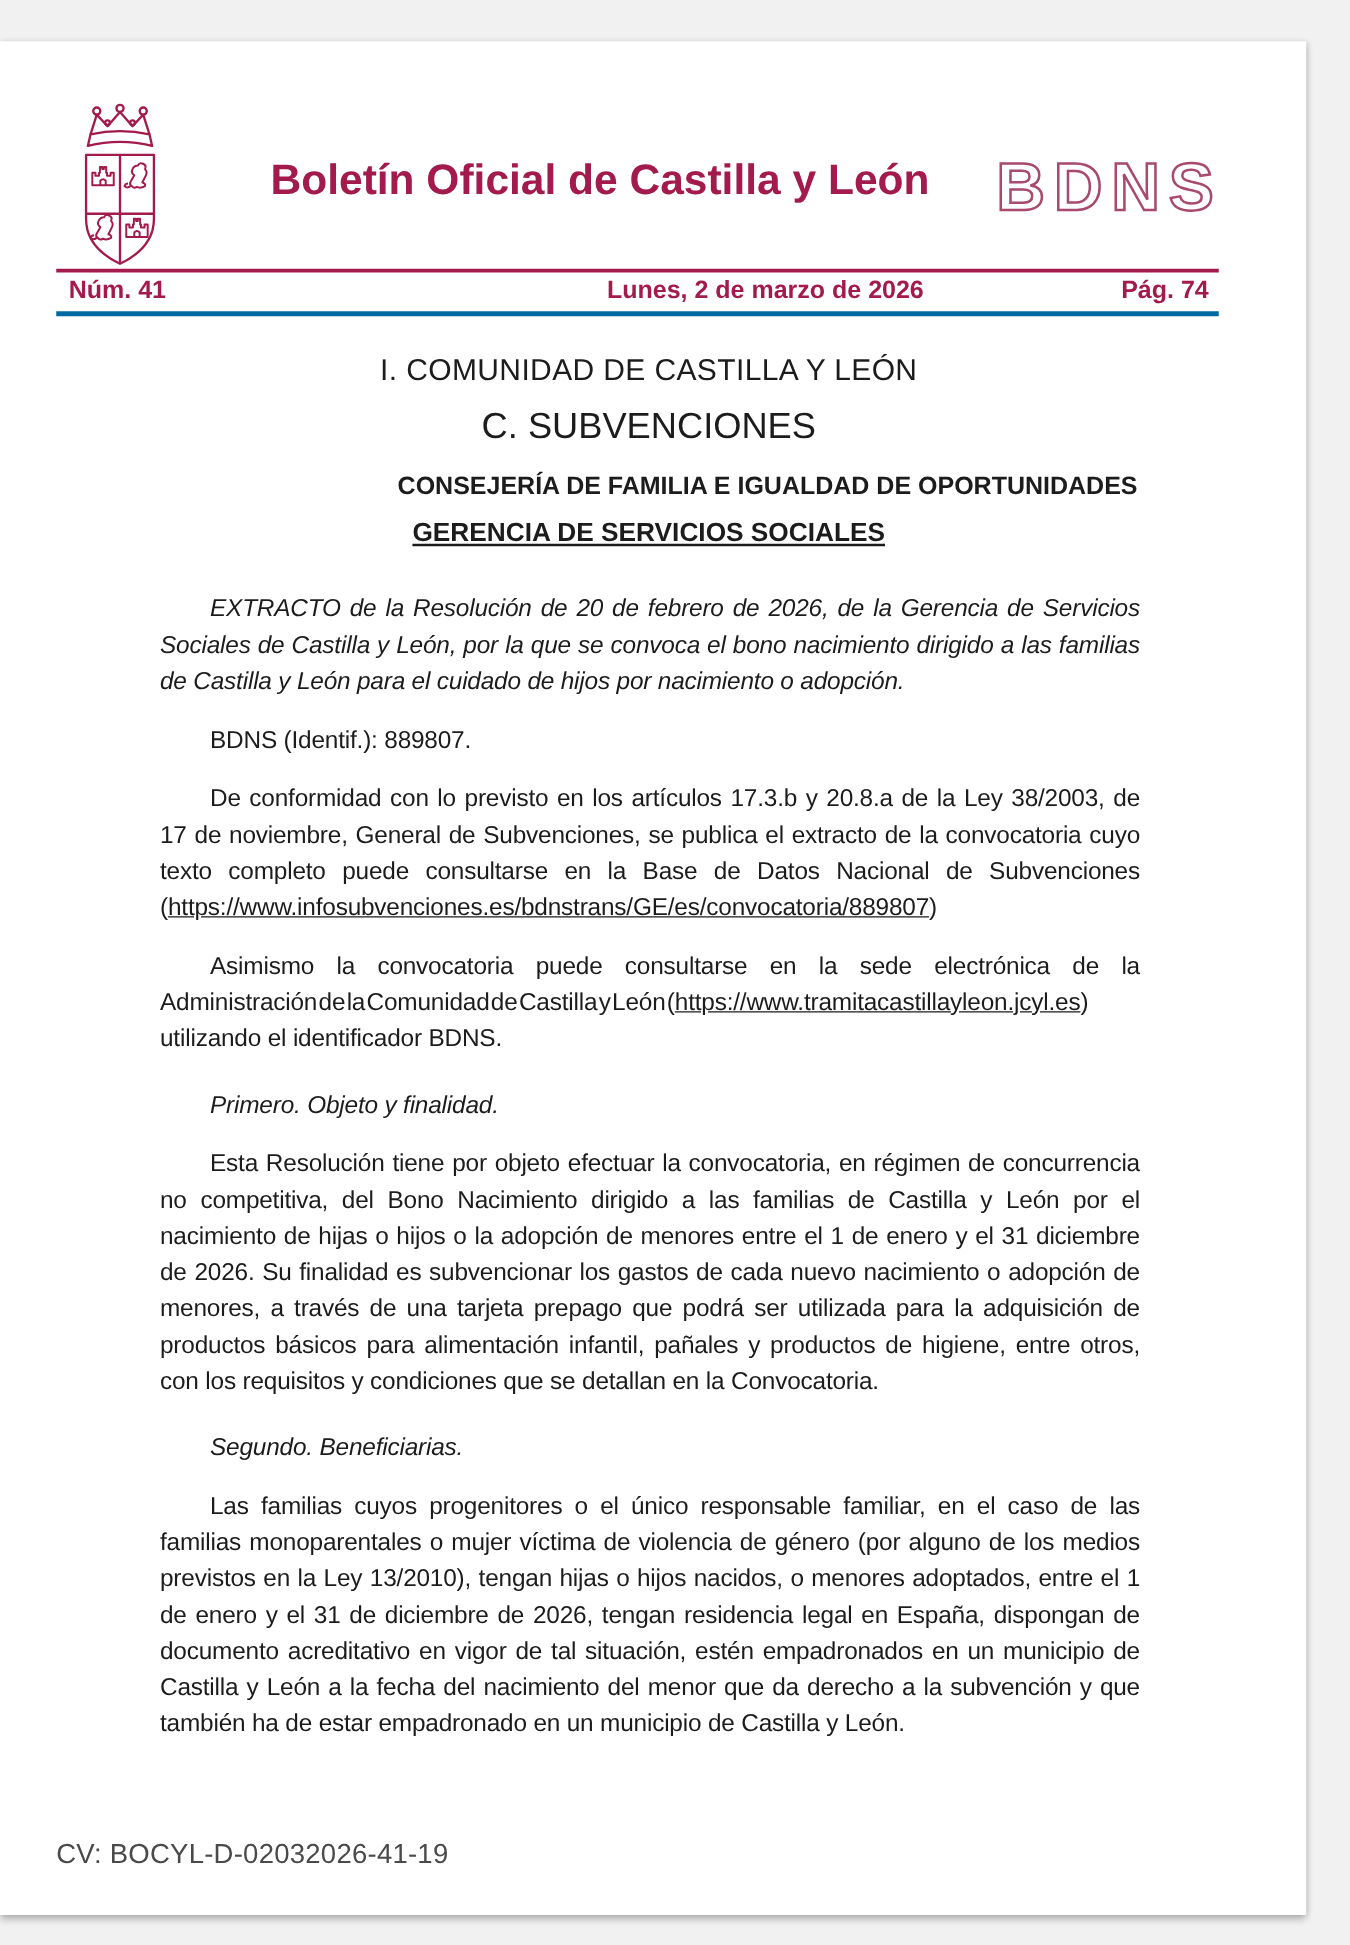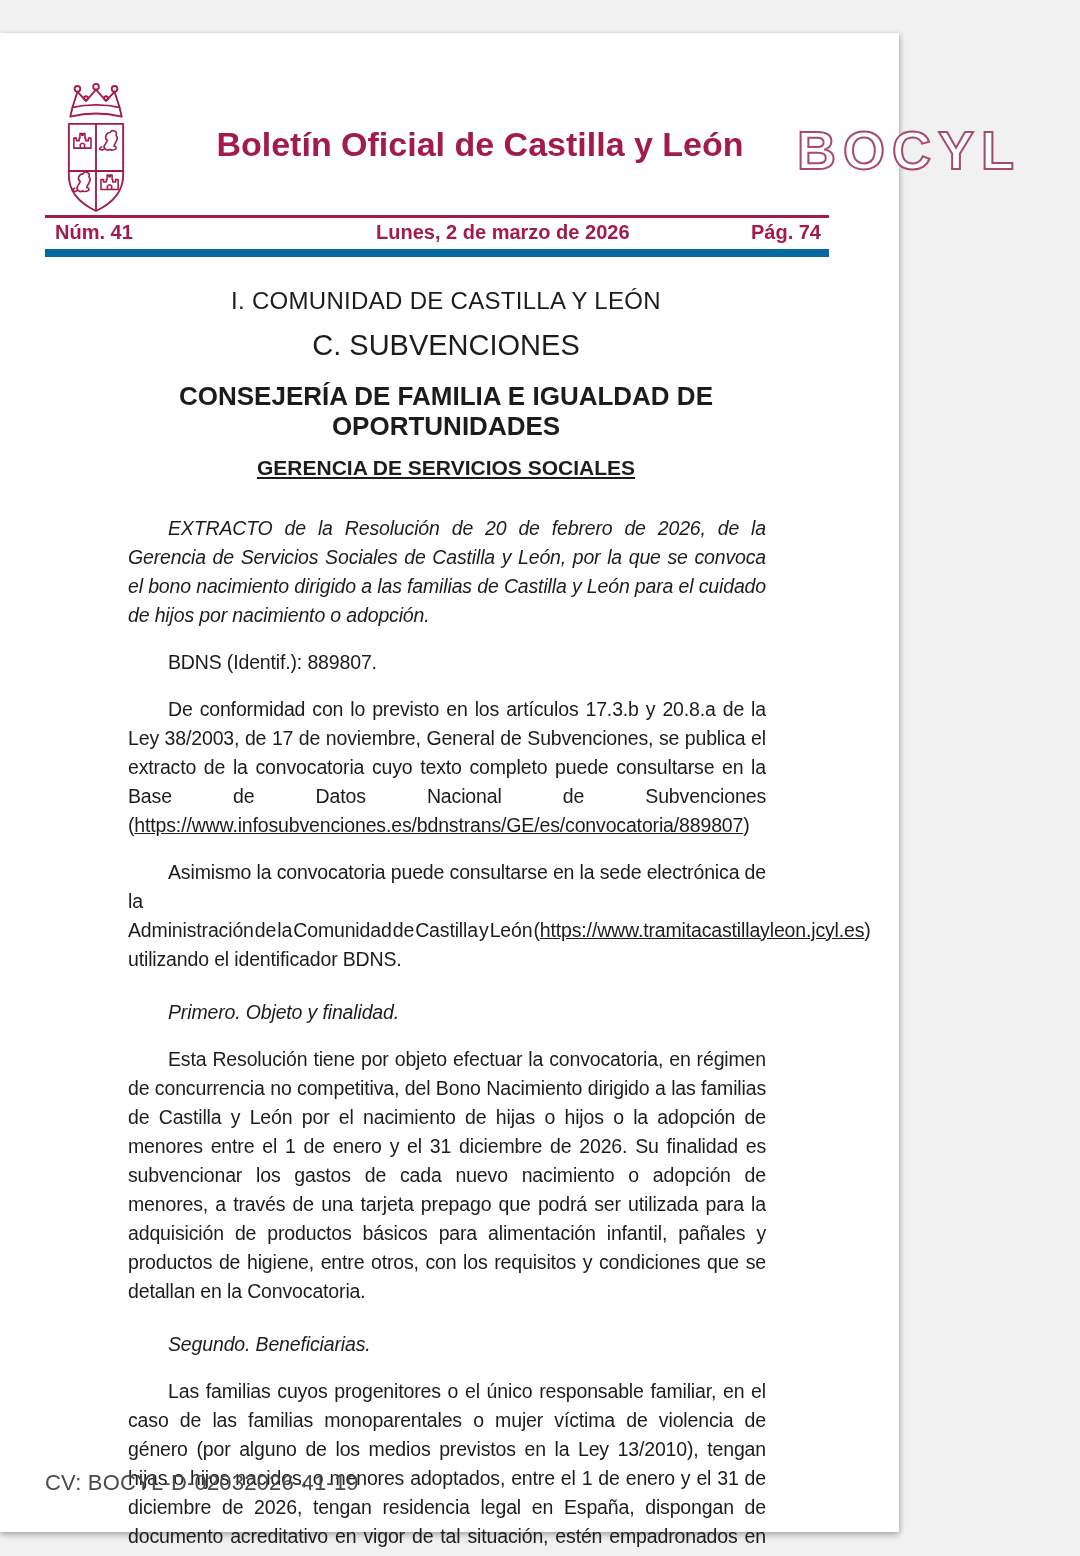--- a/index.html
+++ b/index.html
@@ -8,21 +8,21 @@
     width: 1080px;
     height: 1556px;
     background: #f1f1f2;
     overflow: hidden;
     font-family: "Liberation Sans", sans-serif;
   }
   .page {
     position: absolute;
     top: 33px;
     left: 0;
-    width: 899px;
+    width: 1045px;
     height: 1499px;
     background: #ffffff;
     box-shadow: 0 3px 6px rgba(0,0,0,0.28), 2px 0 4px rgba(0,0,0,0.08);
   }
   
   .masthead {
     position: relative;
     height: 182px;
   }
   .coat {
@@ -49,37 +49,37 @@
     font-weight: 700;
     letter-spacing: 7px;
     color: #c9708f;
     -webkit-text-fill-color: #ffffff;
     -webkit-text-stroke: 2px #a84a6d;
   }
   
   .meta-bar {
     margin: 0 70px 0 45px;
     border-top: 3px solid #a31b4c;
-    border-bottom: 8px solid #0369a1;
+    border-bottom: 4px solid #0369a1;
     display: flex;
     align-items: center;
     padding: 3px 8px 5px 10px;
     color: #a31b4c;
     font-weight: 700;
     font-size: 20px;
   }
   .meta-left  { flex: 1; text-align: left; }
   .meta-center{ flex: 2; text-align: right; }
   .meta-right { flex: 1; text-align: right; }
   
   .headings { margin: 0 135px 0 128px; text-align: center; color: #1c1c1c; }
   .h-community  { font-size: 24px; font-weight: 400; line-height: 1.15; margin: 30px 0 0; letter-spacing: 0.3px; }
   .h-section    { font-size: 29px; font-weight: 400; line-height: 1.15; margin: 14px 0 0; }
   .h-subsection { font-size: 28px; font-weight: 400; line-height: 1.15; margin: 13px 0 0; }
-  .h-department { font-size: 26px; font-weight: 700; line-height: 1.15; margin: 20px 0 0; }
+  .h-department { font-size: 20px; font-weight: 700; line-height: 1.15; margin: 20px 0 0; text-align: right; }
   .h-agency     { font-size: 21px; font-weight: 700; line-height: 1.15; margin: 14px 0 0; text-decoration: underline; }
   
   .content {
     margin: 0 133px 0 128px;
     color: #1c1c1c;
     font-size: 19.5px;
     line-height: 29px;
     letter-spacing: -0.15px;
   }
   .para {
@@ -147,21 +147,21 @@
           <line x1="22" y1="126" x2="98" y2="126"></line>
         </g>
         <use href="#castle" x="41" y="82"></use>
         <use href="#lion" x="79" y="82"></use>
         <use href="#lion" x="41" y="140"></use>
         <use href="#castle" x="79" y="140"></use>
       </svg>
     </span>
 
     <div class="masthead-title">Boletín Oficial de Castilla y León</div>
-    <div class="bocyl-logo">BOCYL</div>
+    <div class="bocyl-logo">BDNS</div>
   </div>
 
   <div class="meta-bar">
     <span class="meta-left">Núm. 41</span>
     <span class="meta-center">Lunes, 2 de marzo de 2026</span>
     <span class="meta-right">Pág. 74</span>
   </div>
 
   <div class="headings">
     <div class="h-community">I. COMUNIDAD DE CASTILLA Y LEÓN</div>

